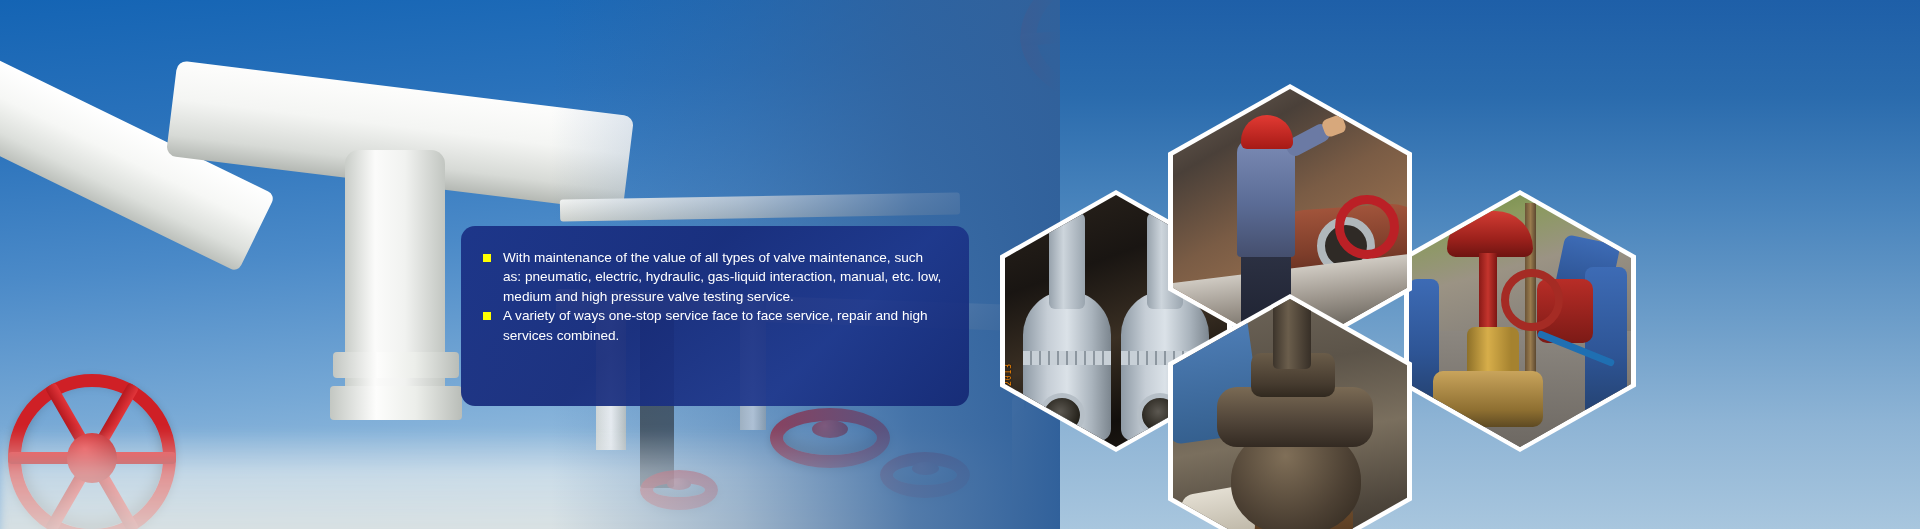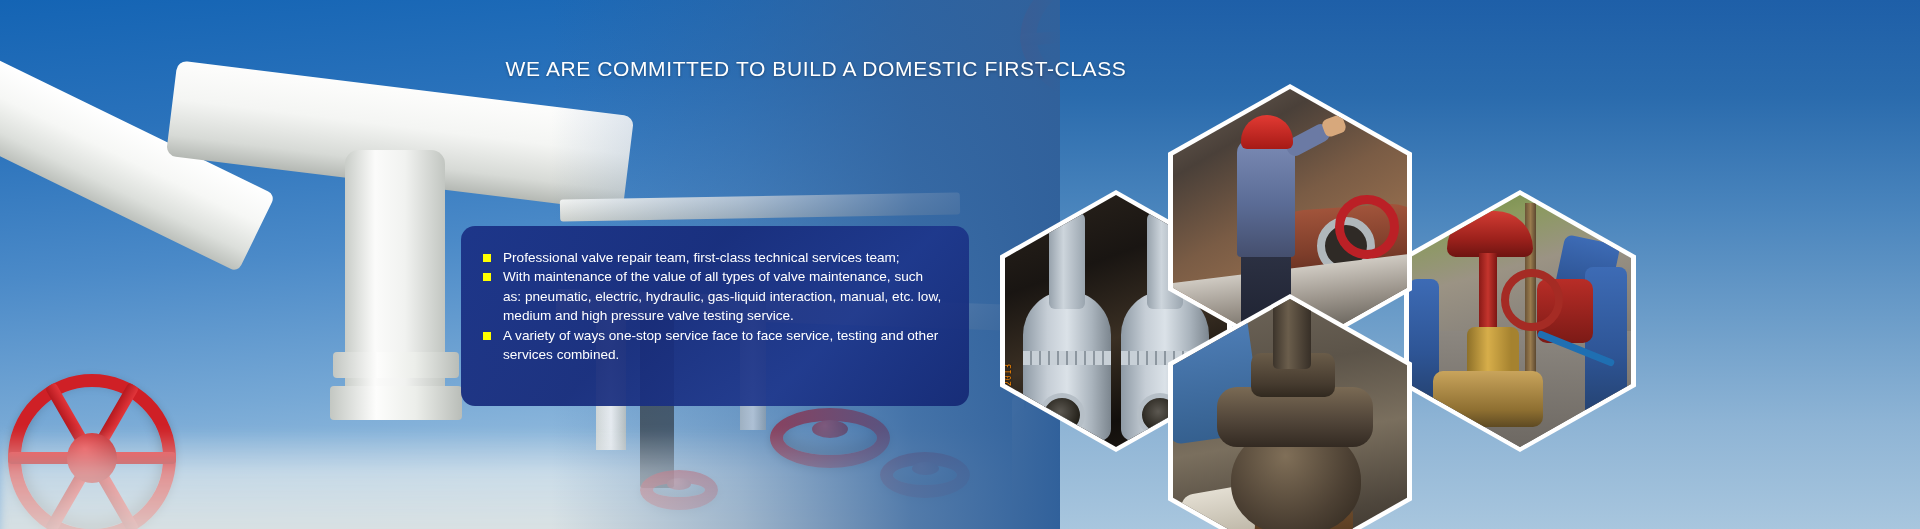--- a/index.html
+++ b/index.html
@@ -465,37 +465,33 @@
     </div>
     <div class="wheel wheel-far3">
       <div class="rim"></div>
         <div class="hub"></div>
     </div>
 
     <div class="fg-blur"></div>
     <div class="pl-fade"></div>
   </div>
 
-  <div class="tagline">
-    <span class="tagline-inner">WE ARE COMMITTED TO BUILD A DOMESTIC FIRST-CLASS</span>
-  </div>
 
   <div class="feature-box">
     <ul class="feature-list">
       <li class="feature-item">
         <span class="bullet"></span>
-        <span>Professional valve repair team, first-class technical services team;</span>
       </li>
       <li class="feature-item">
         <span class="bullet"></span>
         <span>With maintenance of the value of all types of valve maintenance, such as: pneumatic, electric, hydraulic, gas-liquid interaction, manual, etc. low, medium and high pressure valve testing service.</span>
       </li>
       <li class="feature-item">
         <span class="bullet"></span>
-        <span>A variety of ways one-stop service face to face service, testing and other services combined.</span>
+        <span>A variety of ways one-stop service face to face service, repair and high services combined.</span>
       </li>
     </ul>
   </div>
 
   <div class="hex-cluster">
 
     <div class="hex hex-left">
       <div class="hex-inner">
         <div class="h2-bg"></div>
         <div class="h2-valve h2-v1"></div>

